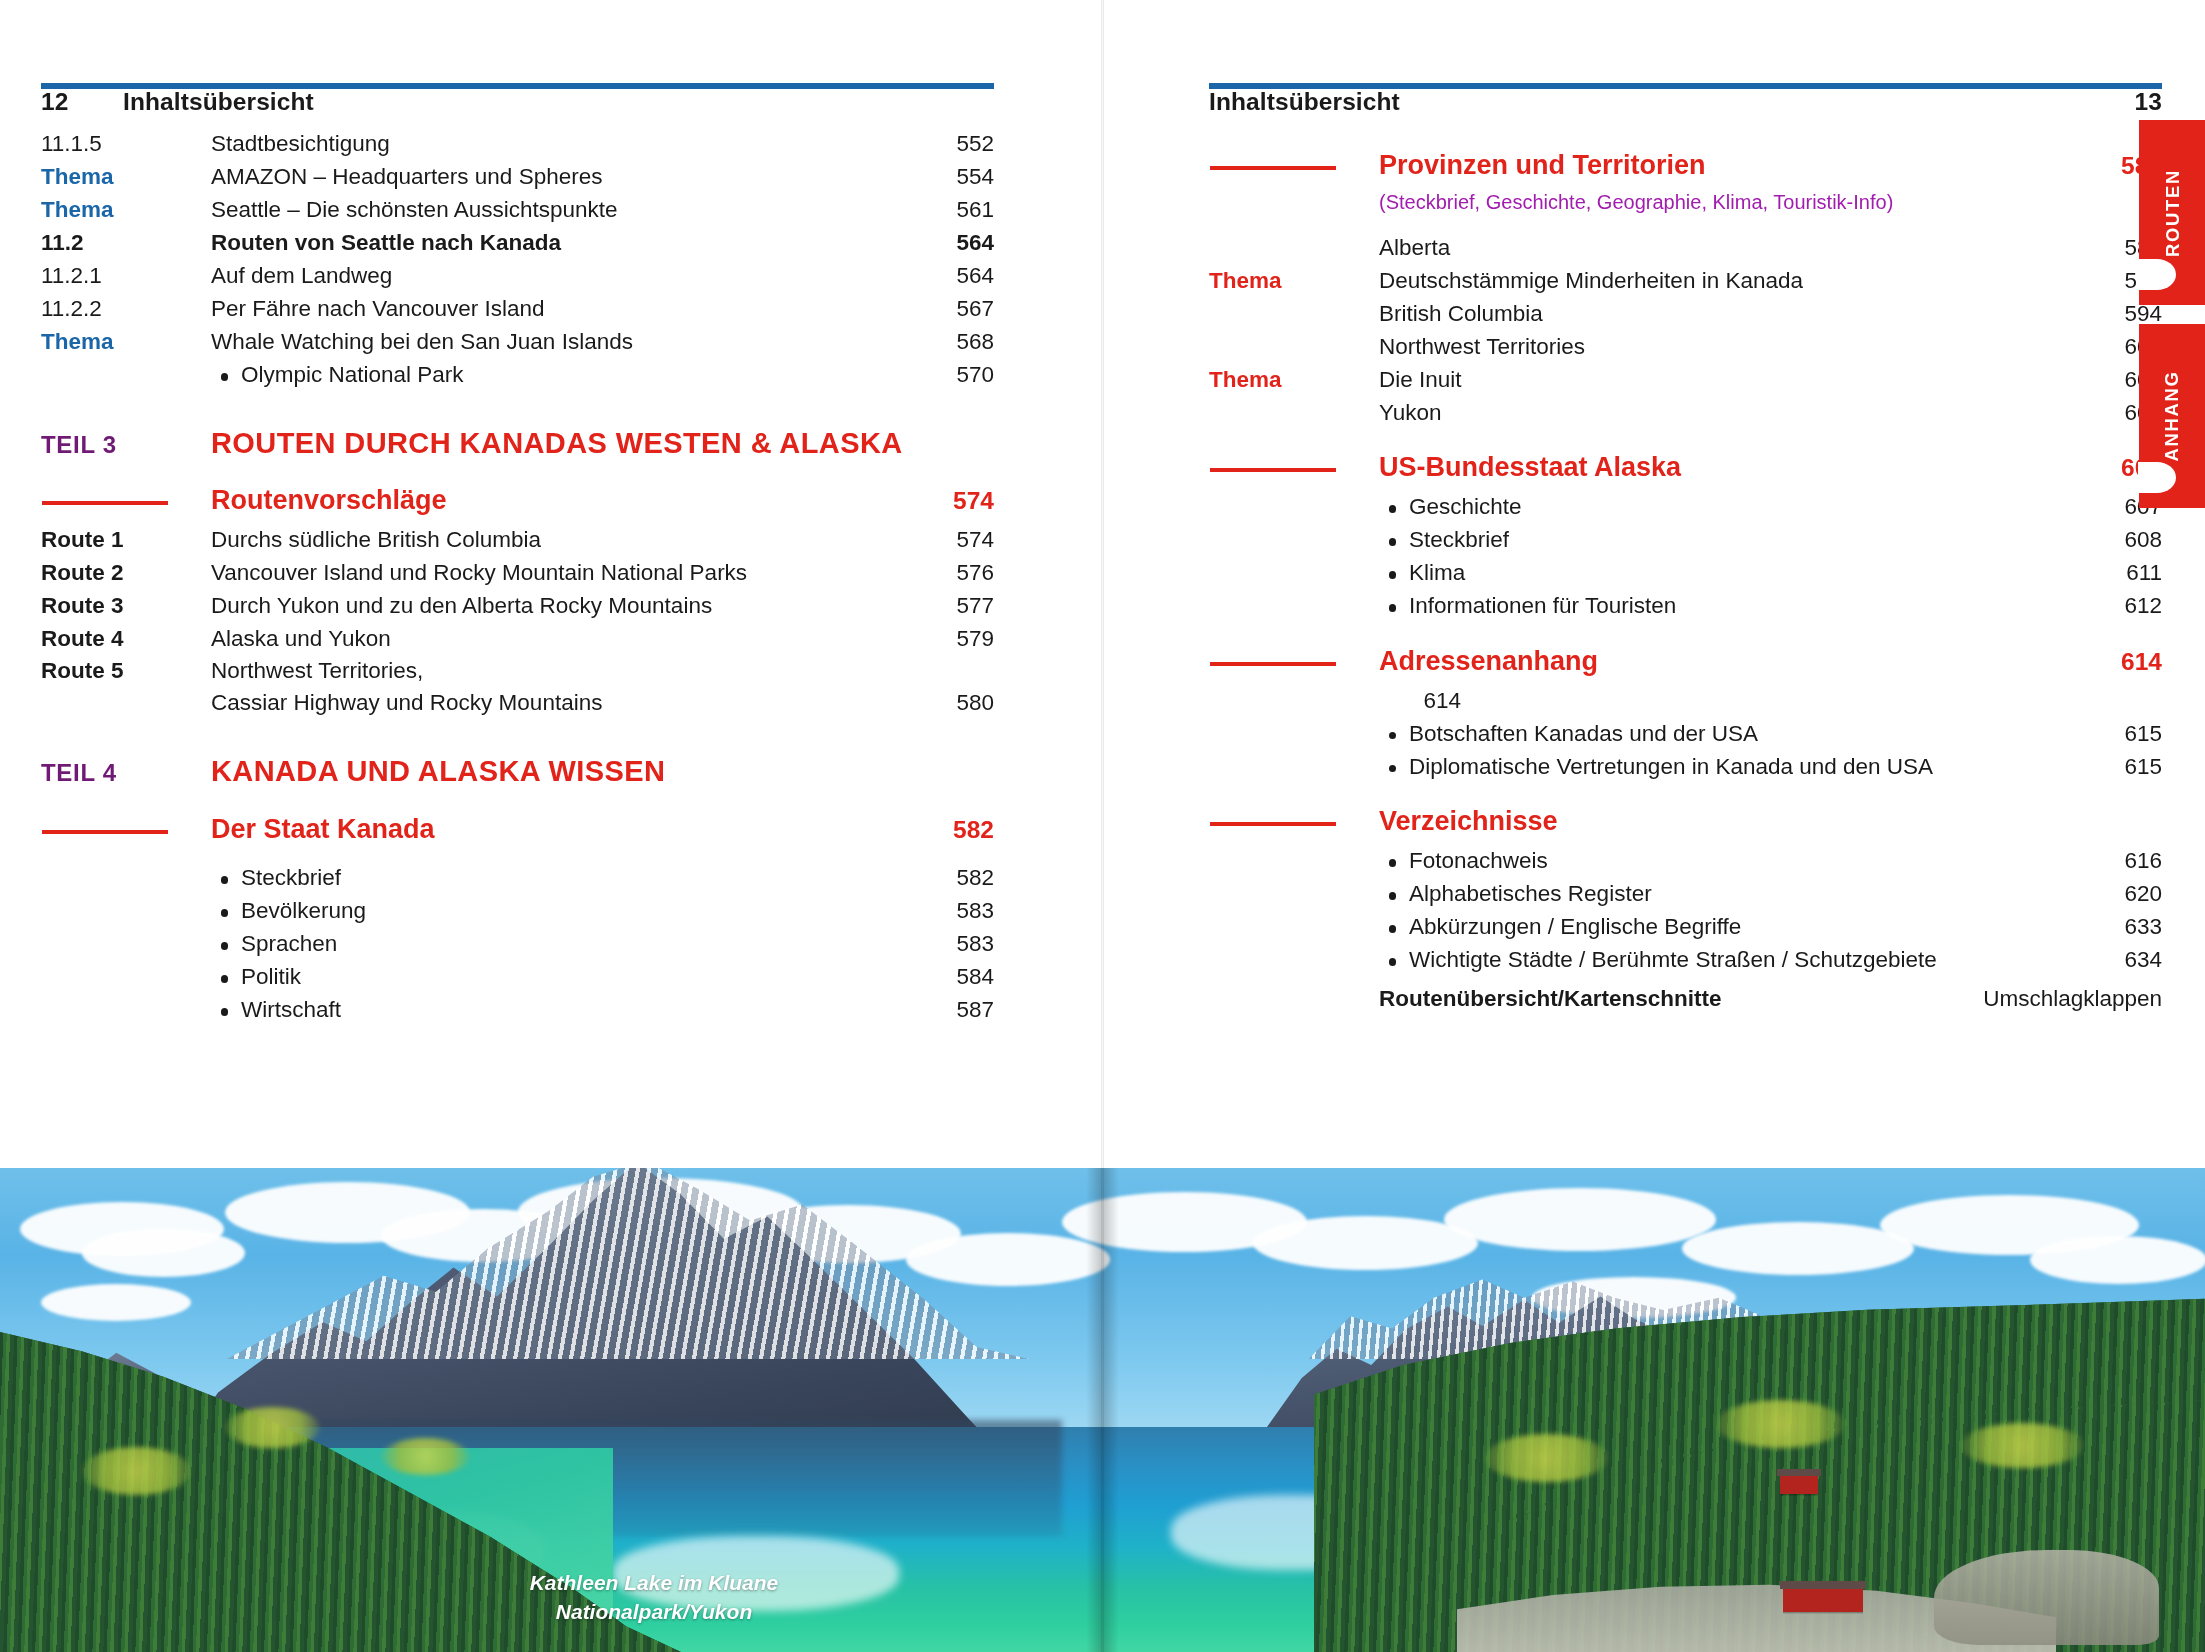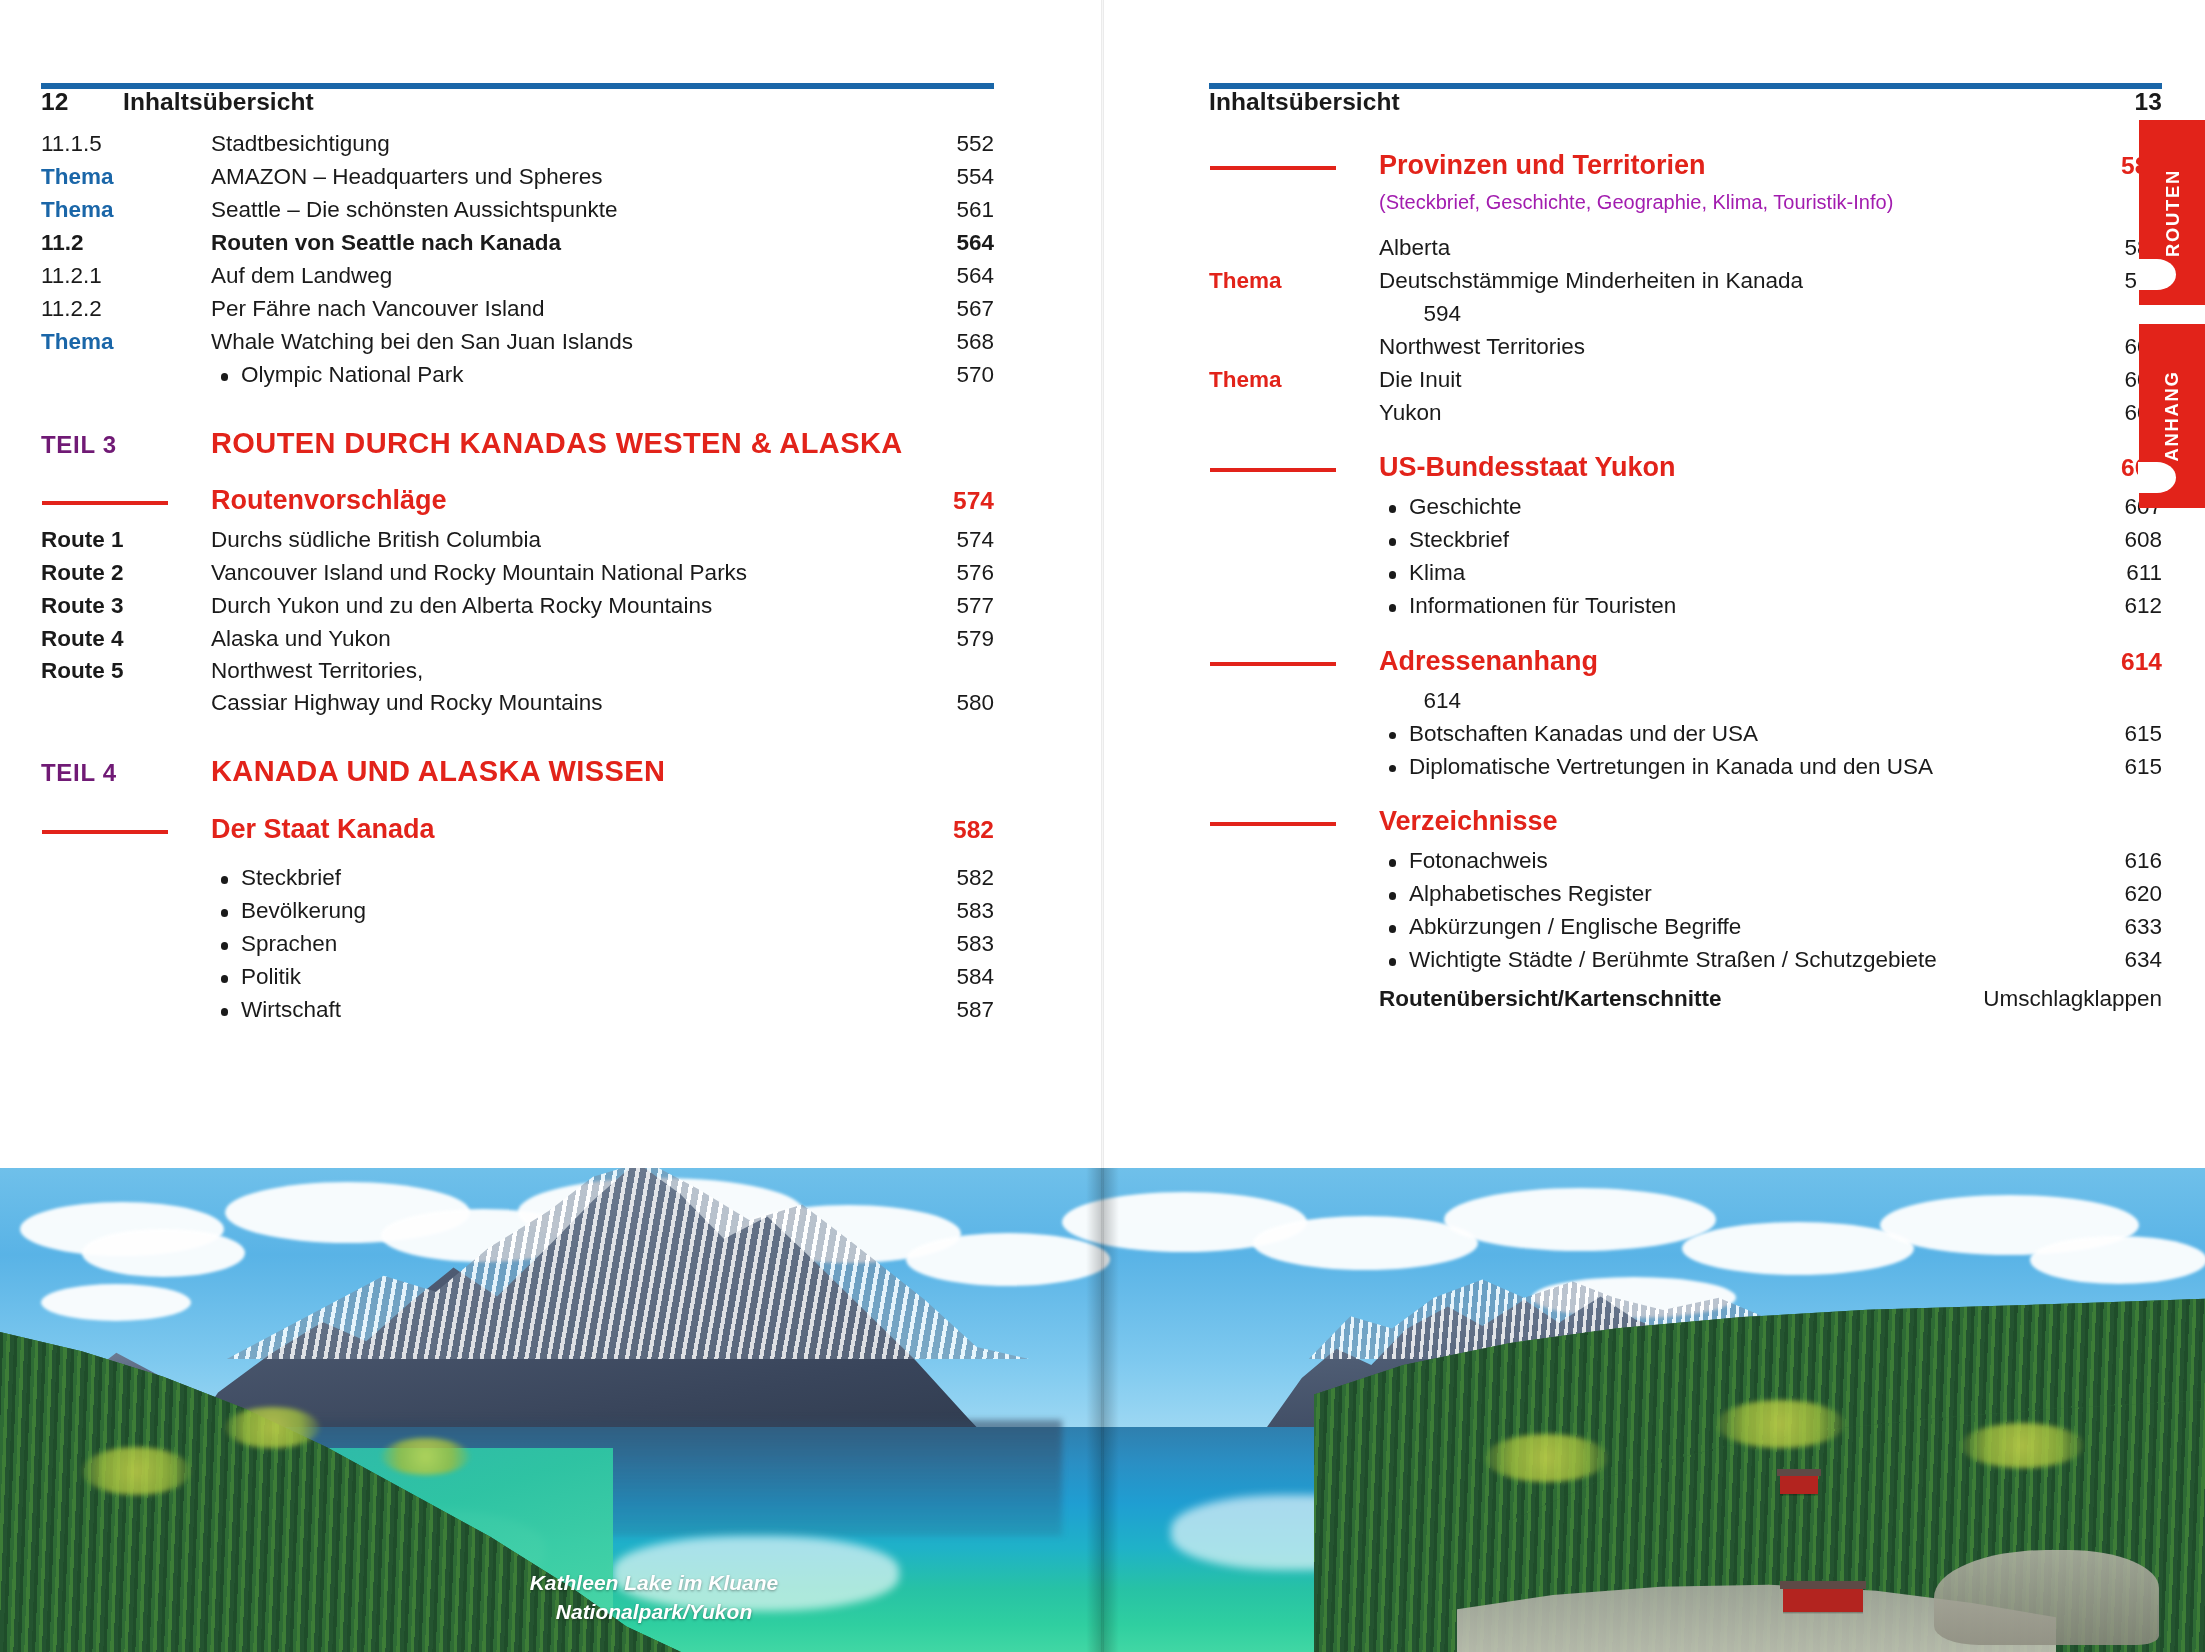--- a/index.html
+++ b/index.html
@@ -431,20 +431,21 @@
         <span class="c-title">Alberta</span>
         <span class="c-page">588</span>
       </div>
       <div class="row">
         <span class="c-label thema-red">Thema</span>
         <span class="c-title">Deutschstämmige Minderheiten in Kanada</span>
         <span class="c-page">592</span>
       </div>
       <div class="row">
         <span class="c-label plain"></span>
+        <span class="c-title">British Columbia</span>
         <span class="c-page">594</span>
       </div>
       <div class="row">
         <span class="c-label plain"></span>
         <span class="c-title">Northwest Territories</span>
         <span class="c-page">600</span>
       </div>
       <div class="row">
         <span class="c-label thema-red">Thema</span>
         <span class="c-title">Die Inuit</span>
@@ -453,21 +454,21 @@
       <div class="row">
         <span class="c-label plain"></span>
         <span class="c-title">Yukon</span>
         <span class="c-page">604</span>
       </div>
 
       <div class="row sec">
         <span class="c-label">
             <i class="sec-rule"></i>
           </span>
-        <span class="c-title">US-Bundesstaat Yukon</span>
+        <span class="c-title">US-Bundesstaat Alaska</span>
         <span class="c-page">607</span>
       </div>
 
       <div class="row">
         <span class="c-label plain"></span>
         <span class="c-title bullet">Geschichte</span>
         <span class="c-page">607</span>
       </div>
       <div class="row">
         <span class="c-label plain"></span>

